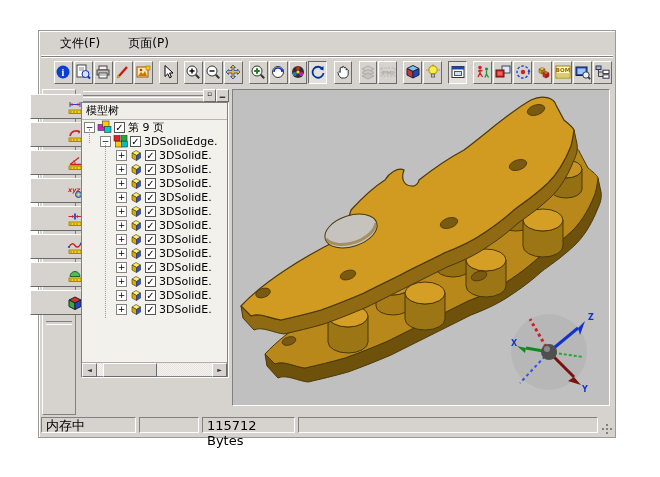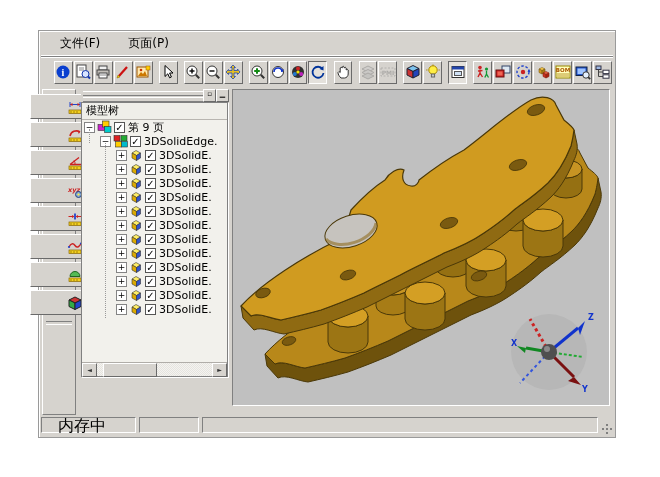--- a/index.html
+++ b/index.html
@@ -61,22 +61,22 @@
   .tab{height:18px;display:flex;align-items:center;padding:0 6px;margin-right:1px;font-size:11px;
        background:#D6D3CE;border:1px solid #808080;border-bottom:none;border-top-color:#fff;border-left-color:#fff;
        border-radius:2px 2px 0 0;}
   .tab.active{background:#E7E5E0;height:19px;}
   .tab svg{margin-right:3px;}
   
   .viewport{position:absolute;left:193px;top:58px;width:378px;height:317px;background:#C0C0C0;
             border:1px solid;border-color:#808080 #fff #fff #808080;box-sizing:border-box;}
   
   .statusbar{position:absolute;left:2px;bottom:2px;right:2px;height:20px;display:flex;align-items:center;}
-  .sfield{height:16px;line-height:15px;padding-left:16px;margin-right:3px;background:#D6D3CE;
-          border:1px solid;border-color:#808080 #fff #fff #808080;font-size:16px;box-sizing:border-box;}
+  .sfield{height:16px;line-height:15px;padding-left:4px;margin-right:3px;background:#D6D3CE;
+          border:1px solid;border-color:#808080 #fff #fff #808080;font-size:13px;box-sizing:border-box;}
   .sgrip{width:12px;height:12px;align-self:flex-end;
          background:
           radial-gradient(circle at 75% 75%,#808080 1px,transparent 1.2px),
           radial-gradient(circle at 75% 25%,#808080 1px,transparent 1.2px),
           radial-gradient(circle at 25% 75%,#808080 1px,transparent 1.2px);
          background-size:8px 8px;}
 </style>
 </head>
 <body>
 
@@ -663,17 +663,18 @@
           <circle cx="314" cy="259" r="3" fill="#8a8a8a"></circle>
           <text x="355" y="230" font-size="8" fill="#1133cc" font-weight="bold">Z</text>
           <text x="278" y="256" font-size="8" fill="#1133cc" font-weight="bold">X</text>
           <text x="349" y="302" font-size="8" fill="#1133cc" font-weight="bold">Y</text>
         </g>
       </svg></div>
 
   <div class="statusbar" id="statusbar">
       <div class="sfield" style="width: 95px;">内存中</div>
       <div class="sfield" style="width: 60px;"></div>
+      <div class="sfield" style="width: 93px;">115712 Bytes</div>
       <div class="sfield" style="width: 300px; flex: 1 1 0%;"></div>
       <div class="sgrip"></div>
     </div>
 
 </div>
 
 </body></html>

